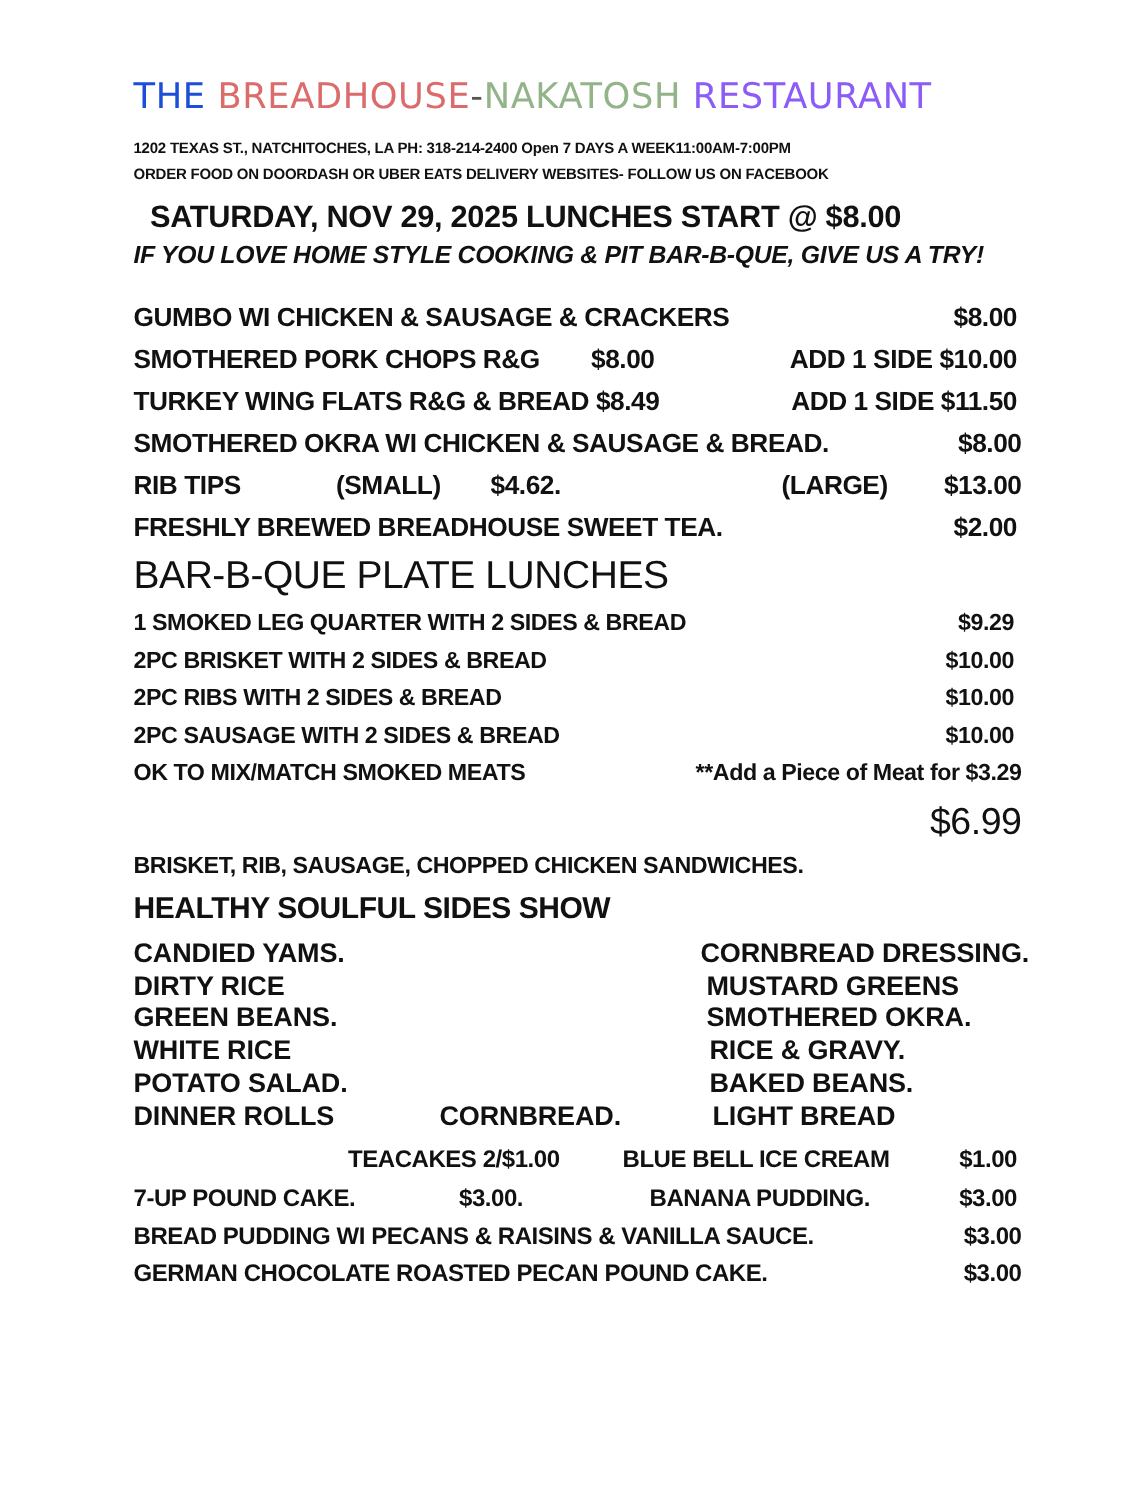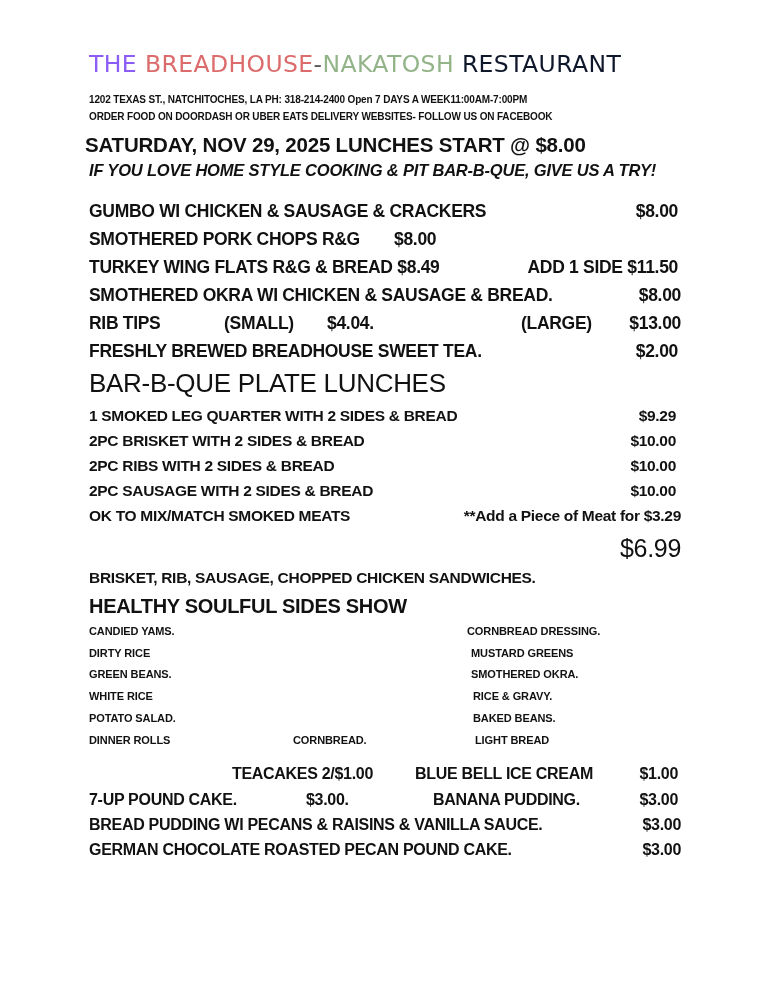--- a/index.html
+++ b/index.html
@@ -2,62 +2,63 @@
 <html><head>
 <meta charset="utf-8">
 <style>
   html, body { margin:0; padding:0; background:#ffffff; }
   body { width:757px; height:1000px; position:relative; overflow:hidden;
          font-family:"Liberation Sans", "DejaVu Sans", sans-serif; color:#111; }
   .abs { position:absolute; white-space:nowrap; }
   .title { top:50px; left:89px; font-family:"DejaVu Sans", sans-serif; font-size:23.5px; letter-spacing:0.4px; }
   .title span { font-weight:normal; }
   .info { left:89px; font-size:10px; font-weight:bold; letter-spacing:-0.15px; }
-  .date { left:85px; top:133px; font-size:20.5px; font-weight:bold; letter-spacing:-0.2px; }
+  .date { left:100px; top:133px; font-size:20.5px; font-weight:bold; letter-spacing:-0.2px; }
   .tagline { left:89px; top:161px; font-size:16.5px; font-weight:bold; font-style:italic; letter-spacing:-0.2px; }
   .row { left:89px; width:592px; font-weight:bold; }
   .main { font-size:17.5px; letter-spacing:-0.3px; height:24px; }
   .bbq { font-size:15.5px; letter-spacing:-0.3px; height:22px; }
   .heading { font-size:26px; font-weight:normal; letter-spacing:-0.3px; }
   .r { position:absolute; right:0; top:0; }
-  .sides { font-size:11px; font-weight:bold; letter-spacing:-0.1px; }
+  .sides { font-size:18px; font-weight:bold; letter-spacing:-0.1px; }
   .dess { font-size:16px; font-weight:bold; letter-spacing:-0.3px; }
 </style>
 </head>
 <body>
 
 <div class="abs title">
-  <span style="color:#8b5cf6">THE </span><span style="color:#dc6b6b">BREADHOUSE</span><span style="color:#555">-</span><span style="color:#93b488">NAKATOSH </span><span style="color:#0f172a">RESTAURANT</span>
+  <span style="color:#1d4ed8">THE </span><span style="color:#dc6b6b">BREADHOUSE</span><span style="color:#555">-</span><span style="color:#93b488">NAKATOSH </span><span style="color:#8b5cf6">RESTAURANT</span>
 </div>
 
 <div class="abs info" style="top:94px">1202 TEXAS ST., NATCHITOCHES, LA PH: 318-214-2400 Open 7 DAYS A WEEK11:00AM-7:00PM</div>
 <div class="abs info" style="top:111px">ORDER FOOD ON DOORDASH OR UBER EATS DELIVERY WEBSITES- FOLLOW US ON FACEBOOK</div>
 <div class="abs date">SATURDAY, NOV 29, 2025 LUNCHES START @ $8.00</div>
 <div class="abs tagline">IF YOU LOVE HOME STYLE COOKING &amp; PIT BAR-B-QUE, GIVE US A TRY!</div>
 
 <div class="abs row main" style="top:201px">
   <span>GUMBO WI CHICKEN &amp; SAUSAGE &amp; CRACKERS</span>
   <span class="r" style="right:3px">$8.00</span>
 </div>
 <div class="abs row main" style="top:229px">
   <span>SMOTHERED PORK CHOPS R&amp;G</span>
   <span class="abs" style="left:305px;top:0">$8.00</span>
+  <span class="r" style="right:3px">ADD 1 SIDE $10.00</span>
 </div>
 <div class="abs row main" style="top:257px">
   <span>TURKEY WING FLATS R&amp;G &amp; BREAD $8.49</span>
   <span class="r" style="right:3px">ADD 1 SIDE $11.50</span>
 </div>
 <div class="abs row main" style="top:285px">
   <span>SMOTHERED OKRA WI CHICKEN &amp; SAUSAGE &amp; BREAD.</span>
   <span class="r" style="right:0px">$8.00</span>
 </div>
 <div class="abs row main" style="top:313px">
   <span>RIB TIPS</span>
   <span class="abs" style="left:135px;top:0">(SMALL)</span>
-  <span class="abs" style="left:238px;top:0">$4.04.</span>
+  <span class="abs" style="left:238px;top:0">$4.62.</span>
   <span class="abs" style="left:432px;top:0">(LARGE)</span>
   <span class="r" style="right:0px">$13.00</span>
 </div>
 <div class="abs row main" style="top:341px">
   <span>FRESHLY BREWED BREADHOUSE SWEET TEA.</span>
   <span class="r" style="right:3px">$2.00</span>
 </div>
 
 <div class="abs heading" style="left:89px;top:368px">BAR-B-QUE PLATE LUNCHES</div>
 <div class="abs row bbq" style="top:407px">

